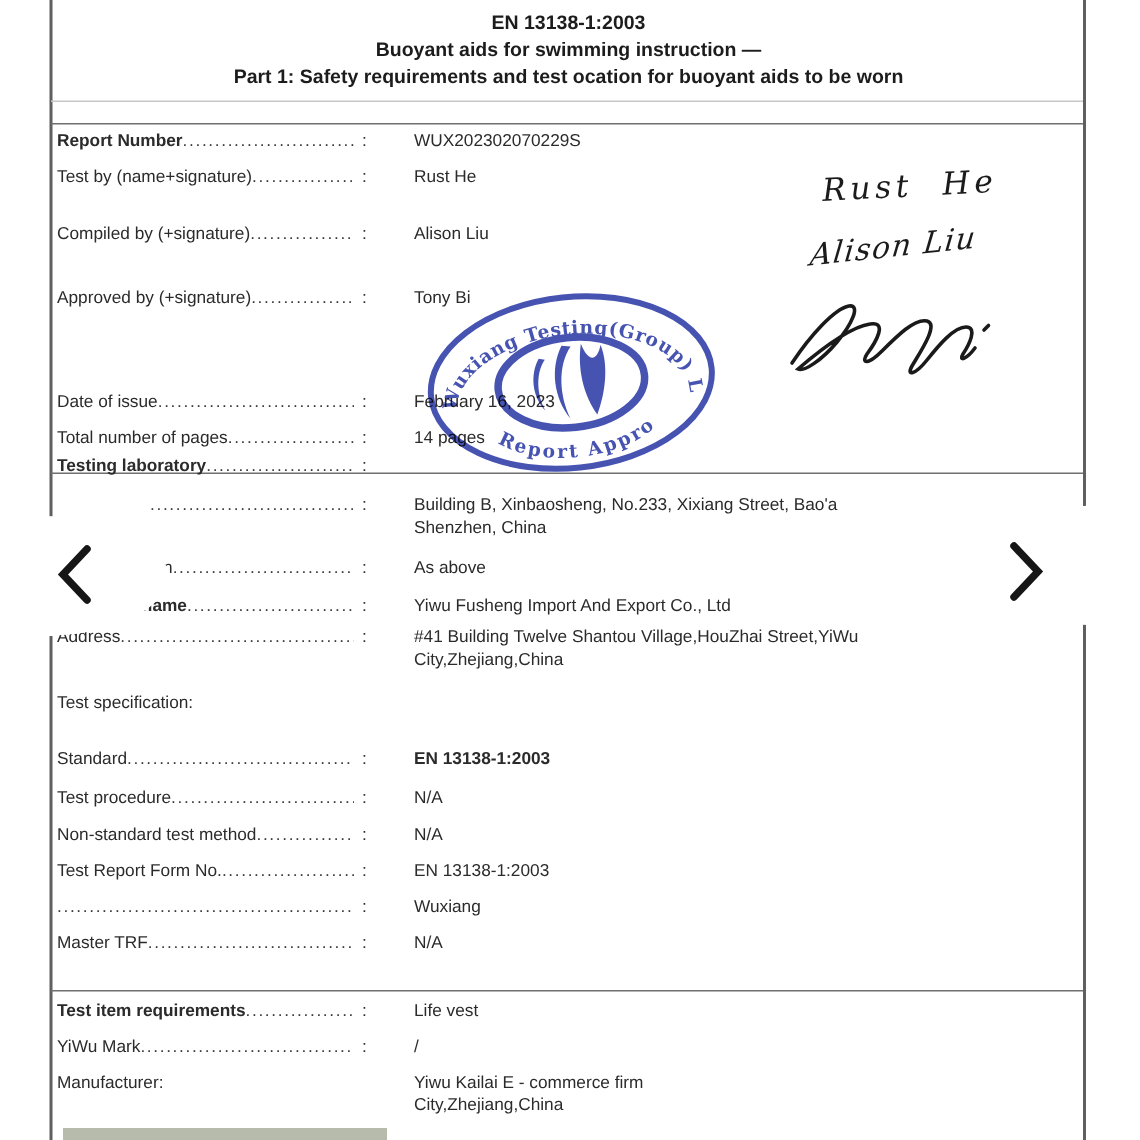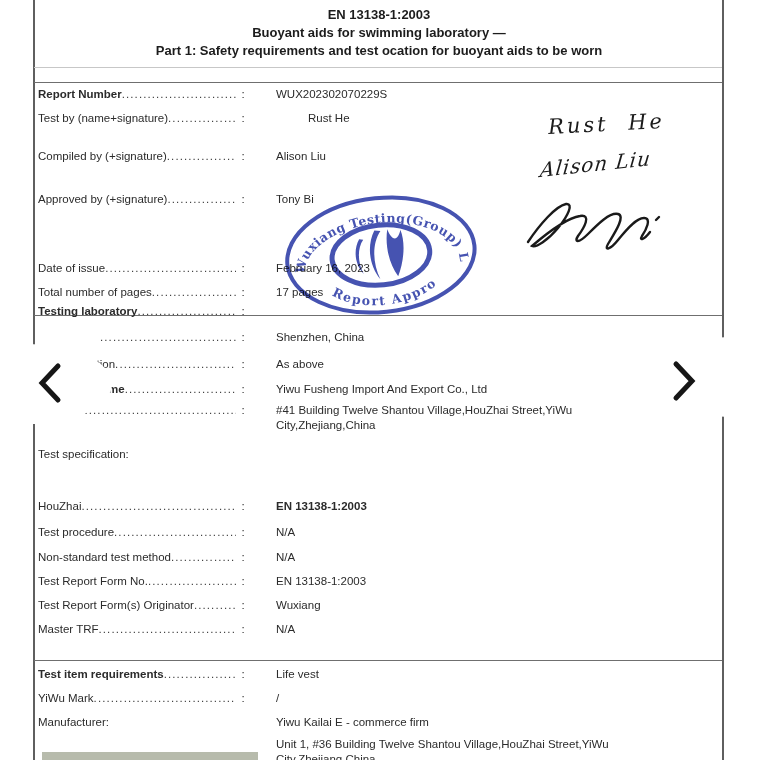--- a/index.html
+++ b/index.html
@@ -31,21 +31,21 @@
   }
   .lbl{white-space:nowrap;}
   .b{font-weight:700;}
   .dots{flex:1;overflow:hidden;white-space:nowrap;letter-spacing:1.1px;color:#3a3a3a;}
   .dots::after{content:"..................................................................................";}
   .colon{width:14px;min-width:14px;text-align:center;}
   .val{margin-left:26px;white-space:nowrap;}
   .pad62{padding-left:62px;}
   .pad40{padding-left:40px;}
   .pad27{padding-left:27px;}
-  .g9{margin-bottom:9px;}  .g23{margin-bottom:23px;gap:32px;} .g28{margin-bottom:28px;}
+  .g9{margin-bottom:9px;}  .g23{margin-bottom:23px;} .g28{margin-bottom:28px;}
   .g42{margin-bottom:54px;} .g11{margin-bottom:11px;} .g12{margin-bottom:12px;}
   .g10{margin-bottom:10px;} .g2{margin-bottom:6px;}  .g14{margin-bottom:14px;}
   .valgap{margin-top:7px;}
 
   
   .sig-text{
     position:absolute;color:#1b1b1b;
     font-family:"DejaVu Serif", serif;font-style:italic;
   }
   .sig1{left:548px;top:112px;font-size:21px;letter-spacing:3px;word-spacing:10px;transform:rotate(-3deg);}
@@ -76,21 +76,21 @@
 
 <div class="abs" style="inset:0;z-index:1;">
 
   <div class="vline" style="left:33px;top:0;height:347px;"></div>
   <div class="vline" style="left:33px;top:424px;height:336px;"></div>
   <div class="vline" style="left:722px;top:0;height:343px;"></div>
   <div class="vline" style="left:722px;top:411px;height:349px;"></div>
 
   <div class="title">
     <div>EN 13138-1:2003</div>
-    <div>Buoyant aids for swimming laboratory —</div>
+    <div>Buoyant aids for swimming instruction —</div>
     <div>Part 1: Safety requirements and test ocation for buoyant aids to be worn</div>
   </div>
 
   <div class="hline-light" style="left:34px;top:67px;width:688px;"></div>
   <div class="hline" style="left:34px;top:82px;width:688px;"></div>
 
   <div class="rows" style="top:87px;">
     <div class="row g9">
       <span class="lblwrap">
           <span class="lbl b">Report Number</span>
@@ -130,40 +130,41 @@
           <span class="colon">:</span>
         </span>
       <span class="val">February 16, 2023</span>
     </div>
     <div class="row">
       <span class="lblwrap">
           <span class="lbl">Total number of pages</span>
           <span class="dots"></span>
           <span class="colon">:</span>
         </span>
-      <span class="val">17 pages</span>
+      <span class="val">14 pages</span>
     </div>
   </div>
 
   <div class="hline" style="left:34px;top:315px;width:688px;"></div>
 
   <div class="rows" style="top:304px;">
     <div class="row g11">
       <span class="lblwrap">
           <span class="lbl b">Testing laboratory</span>
           <span class="dots"></span>
           <span class="colon">:</span>
         </span>
     </div>
     <div class="row g12">
       <span class="lblwrap pad62">
           <span class="dots"></span>
           <span class="colon">:</span>
         </span>
       <span class="val">
+        <div>Building B, Xinbaosheng, No.233, Xixiang Street, Bao'a</div>
         <div>Shenzhen, China</div>
       </span>
     </div>
     <div class="row g10">
       <span class="lblwrap pad40">
           <span class="lbl">ocation</span>
           <span class="dots"></span>
           <span class="colon">:</span>
         </span>
       <span class="val">As above</span>
@@ -190,21 +191,21 @@
     <div class="row">
       <span class="lblwrap">
           <span class="lbl">Test specification:</span>
         </span>
     </div>
   </div>
 
   <div class="rows" style="top:499px;">
     <div class="row g11">
       <span class="lblwrap">
-          <span class="lbl">HouZhai</span>
+          <span class="lbl">Standard</span>
           <span class="dots"></span>
           <span class="colon">:</span>
         </span>
       <span class="val b">EN 13138-1:2003</span>
     </div>
     <div class="row g10">
       <span class="lblwrap">
           <span class="lbl">Test procedure</span>
           <span class="dots"></span>
           <span class="colon">:</span>
@@ -222,21 +223,20 @@
     <div class="row g9">
       <span class="lblwrap">
           <span class="lbl">Test Report Form No.</span>
           <span class="dots"></span>
           <span class="colon">:</span>
         </span>
       <span class="val">EN 13138-1:2003</span>
     </div>
     <div class="row g9">
       <span class="lblwrap">
-          <span class="lbl">Test Report Form(s) Originator</span>
           <span class="dots"></span>
           <span class="colon">:</span>
         </span>
       <span class="val">Wuxiang</span>
     </div>
     <div class="row">
       <span class="lblwrap">
           <span class="lbl">Master TRF</span>
           <span class="dots"></span>
           <span class="colon">:</span>
@@ -263,21 +263,20 @@
           <span class="colon">:</span>
         </span>
       <span class="val">/</span>
     </div>
     <div class="row">
       <span class="lblwrap">
           <span class="lbl">Manufacturer:</span>
         </span>
       <span class="val">
         <div>Yiwu Kailai E - commerce firm</div>
-        <div class="valgap">Unit 1, #36 Building Twelve Shantou Village,HouZhai Street,YiWu</div>
         <div>City,Zhejiang,China</div>
       </span>
     </div>
   </div>
 
   <div class="sig-text sig1">Rust He</div>
   <div class="sig-text sig2">Alison Liu</div>
   <div class="sig3 abs" title="Tony Bi">
     <svg width="160" height="68" viewBox="0 0 160 68">
       <path d="M6,52 C18,34 34,16 44,14 C52,13 46,26 36,38 C26,50 14,58 10,56 C24,44 44,28 58,26 C70,24 62,38 56,46 C52,52 56,54 66,44 C76,34 88,22 96,24 C104,26 92,44 86,54 C82,61 88,60 96,50 C104,40 114,28 122,28 C130,28 124,40 120,46 C117,51 122,50 128,42 M134,30 l3,-3" fill="none" stroke="#1a1a1a" stroke-width="2.4" stroke-linecap="round"></path>

